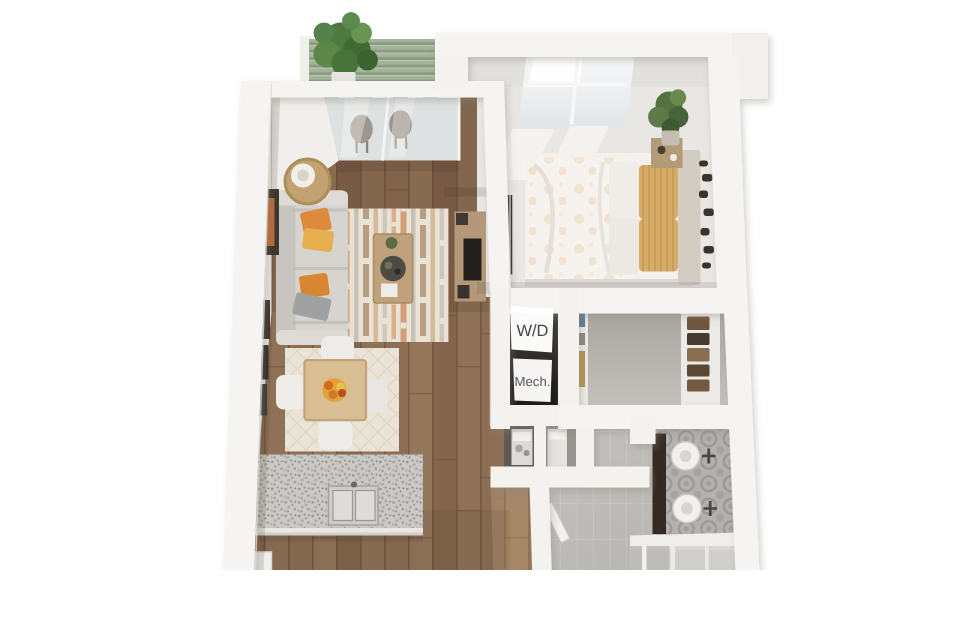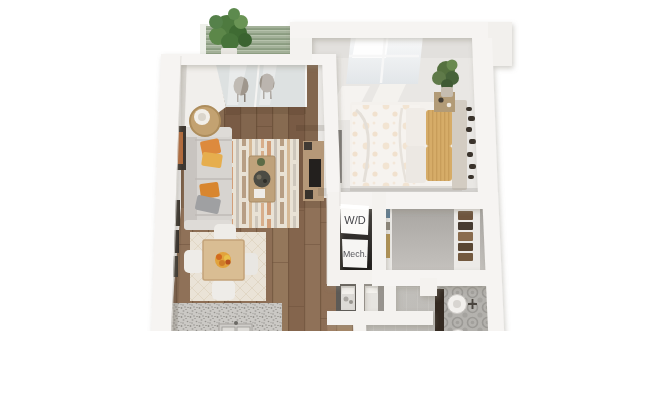--- a/index.html
+++ b/index.html
@@ -1,15 +1,15 @@
 <!DOCTYPE html>
 <html><head><meta charset="utf-8">
 <style>
 html,body{margin:0;padding:0;background:#ffffff;font-family:"Liberation Sans",sans-serif;}
-#c{position:relative;width:650px;height:331px;overflow:hidden;background:#a3a3a3;}
+#c{position:relative;width:650px;height:380px;overflow:hidden;background:#a3a3a3;}
 </style></head>
 <body>
 <div id="c">
 <svg width="650" height="420" viewBox="0 0 650 420" xmlns="http://www.w3.org/2000/svg">
 <defs>
 <pattern id="wd" width="64" height="96" patternUnits="userSpaceOnUse">
   <rect width="64" height="96" fill="#8c6c53"></rect>
   <rect x="0" width="16" height="96" fill="#8d6e55"></rect>
   <rect x="16" width="16" height="96" fill="#94775b"></rect>
   <rect x="32" width="16" height="96" fill="#84654d"></rect>

